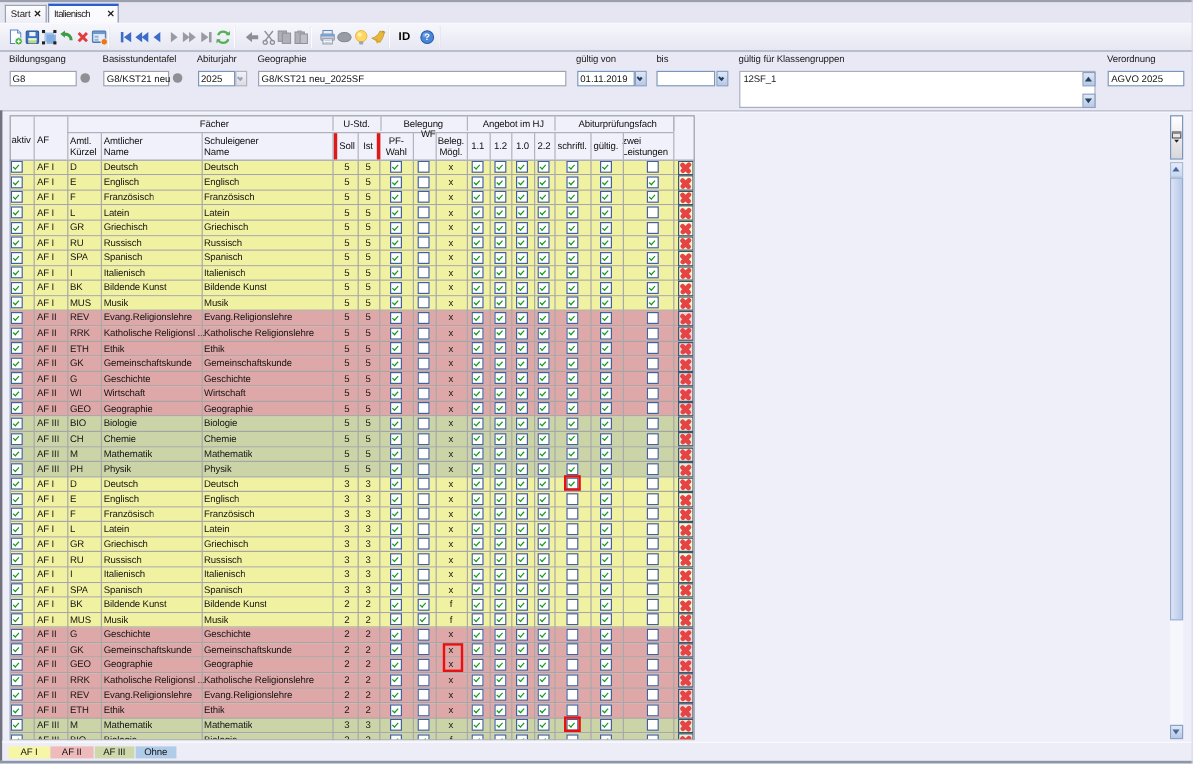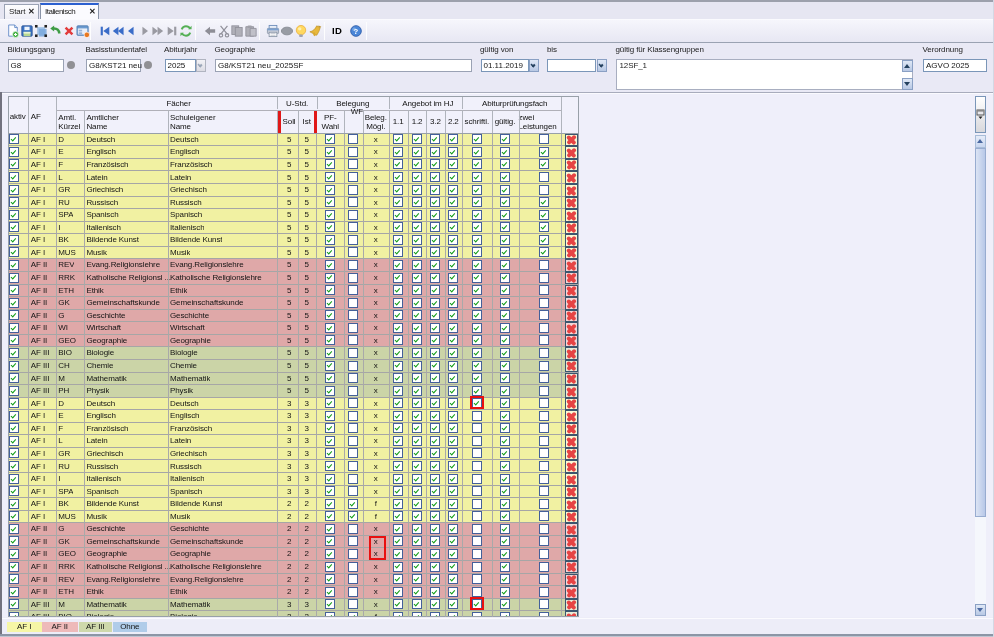--- a/index.html
+++ b/index.html
@@ -191,21 +191,21 @@
 <div class="hdr" style="left:58.3px;top:112.5px">Amtl.<br>Kürzel</div>
 <div class="hdr" style="left:86.4px;top:112.5px">Amtlicher<br>Name</div>
 <div class="hdr" style="left:170.0px;top:112.5px">Schuleigener<br>Name</div>
 <div class="hdr" style="left:280.3px;top:117px;width:17.599999999999966px;text-align:center">Soll</div>
 <div class="hdr" style="left:297.9px;top:117px;width:17.600000000000023px;text-align:center">Ist</div>
 <div class="hdr" style="left:317.0px;top:112.5px;width:26.5px;text-align:center">PF-<br>Wahl</div>
 <div class="hdr" style="left:343.5px;top:107px;width:19.5px;text-align:right">WF</div>
 <div class="hdr" style="left:363.0px;top:112.5px;width:25.5px;text-align:center">Beleg.<br>Mögl.</div>
 <div class="hdr" style="left:388.5px;top:117px;width:19.30000000000001px;text-align:center">1.1</div>
 <div class="hdr" style="left:407.8px;top:117px;width:18.5px;text-align:center">1.2</div>
-<div class="hdr" style="left:426.3px;top:117px;width:18.19999999999999px;text-align:center">3.2</div>
+<div class="hdr" style="left:426.3px;top:117px;width:18.19999999999999px;text-align:center">1.0</div>
 <div class="hdr" style="left:444.5px;top:117px;width:17.600000000000023px;text-align:center">2.2</div>
 <div class="hdr" style="left:462.1px;top:117px;width:29.399999999999977px;text-align:center">schriftl.</div>
 <div class="hdr" style="left:491.5px;top:117px;width:27.0px;text-align:center">gültig.</div>
 <div class="hdr" style="left:518.5px;top:112.5px;width:42.799999999999955px;text-align:left">zwei<br>Leistungen</div>
 <div class="redbar" style="left:277.5px;top:111px;height:21.5px"></div>
 <div class="redbar" style="left:314px;top:111px;height:21.5px"></div>
 <div class="vsep" style="left:27.8px;top:110px;height:23px;background:#b0b4bc"></div>
 <div class="vsep" style="left:55.8px;top:110px;height:23px;background:#b0b4bc"></div>
 <div class="vsep" style="left:83.9px;top:110px;height:23px;background:#b0b4bc"></div>
 <div class="vsep" style="left:167.5px;top:110px;height:23px;background:#b0b4bc"></div>

